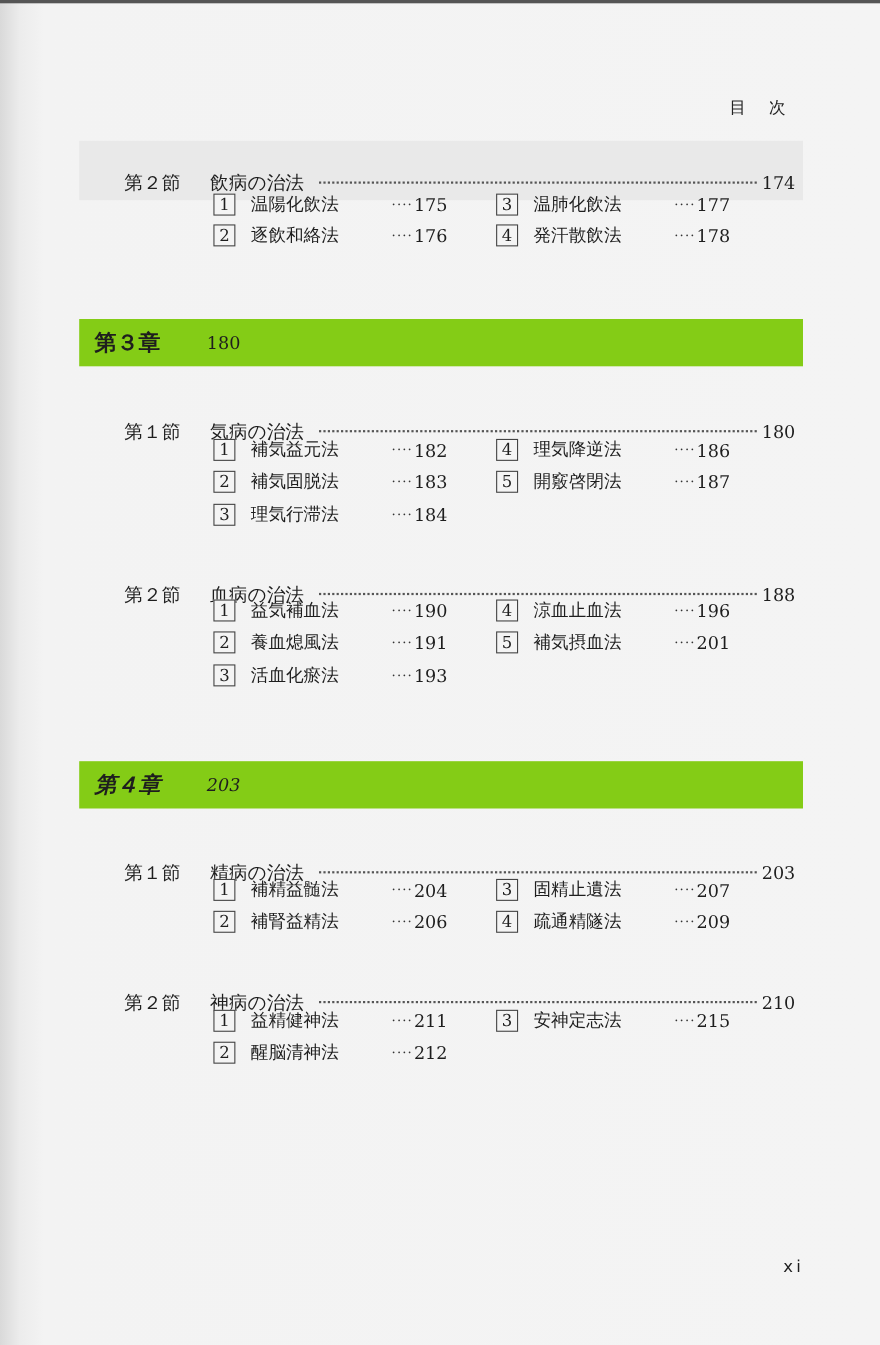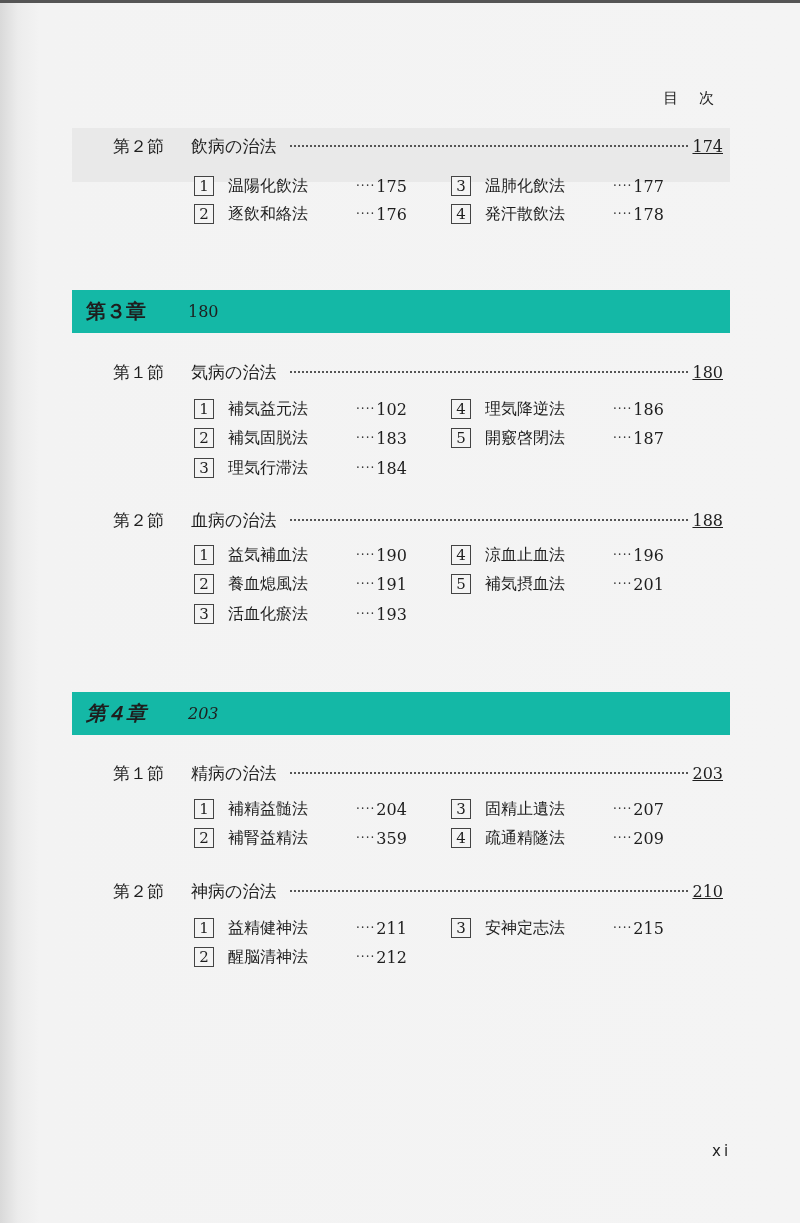--- a/index.html
+++ b/index.html
@@ -12,28 +12,28 @@
     .topline { position: absolute; left: 0; top: 0; width: 800px; height: 3px; background: #555; }
     .running-head {
       position: absolute; top: 89px; right: 78px;
       font-family: "DejaVu Sans", sans-serif; font-size: 15px; letter-spacing: 8px; color: #222;
     }
     .section {
       position: absolute; left: 113px; width: 610px; height: 26px;
       display: flex; align-items: baseline; font-size: 17px;
     }
     .section .num { width: 78px; font-family: Liberation Sans, sans-serif; white-space: nowrap; }
-    .section .title { font-family: "DejaVu Sans", sans-serif; white-space: nowrap; }
+    .section .title { font-family: "DejaVu Sans", sans-serif; white-space: nowrap; margin-top: 20px; }
     .section .leader {
       flex: 1; margin: 0 4px 0 14px; border-bottom: 2px dotted #555; height: 1px; transform: translateY(-5px);
     }
-    .section .page { font-size: 16px; text-decoration: underline; }
+    .section .page { font-size: 16px; }
     .chapter {
       position: absolute; left: 72px; width: 658px; height: 43px;
-      background: #14b8a6; display: flex; align-items: center; padding: 0 10px 0 14px; box-sizing: border-box;
+      background: #84cc16; display: flex; align-items: center; padding: 0 10px 0 14px; box-sizing: border-box;
     }
     .chapter .cnum { font-size: 20px; font-weight: bold; width: 102px; white-space: nowrap; }
     .chapter .ctitle { font-size: 20px; font-weight: bold; flex: 1; white-space: nowrap; }
     .chapter .cpage { font-size: 16px; }
     .item {
       position: absolute; height: 24px; display: flex; align-items: center; font-size: 16px;
     }
     .item .box {
       width: 20px; height: 20px; border: 1px solid #444; box-sizing: border-box;
       display: flex; align-items: center; justify-content: center;
@@ -96,21 +96,21 @@
 <div class="section" style="top:361px;">
   <span class="num">第１節</span>
   <span class="title">気病の治法</span>
   <span class="leader"></span>
   <span class="page">180</span>
 </div>
 <div class="item" style="left:194px;top:397px;">
   <span class="box">1</span>
   <span class="label">補気益元法</span>
   <span class="dots">····</span>
-  <span class="ipage">102</span>
+  <span class="ipage">182</span>
 </div>
 <div class="item" style="left:194px;top:426px;">
   <span class="box">2</span>
   <span class="label">補気固脱法</span>
   <span class="dots">····</span>
   <span class="ipage">183</span>
 </div>
 <div class="item" style="left:194px;top:456px;">
   <span class="box">3</span>
   <span class="label">理気行滞法</span>
@@ -181,21 +181,21 @@
 <div class="item" style="left:194px;top:797px;">
   <span class="box">1</span>
   <span class="label">補精益髄法</span>
   <span class="dots">····</span>
   <span class="ipage">204</span>
 </div>
 <div class="item" style="left:194px;top:826px;">
   <span class="box">2</span>
   <span class="label">補腎益精法</span>
   <span class="dots">····</span>
-  <span class="ipage">359</span>
+  <span class="ipage">206</span>
 </div>
 <div class="item" style="left:451px;top:797px;">
   <span class="box">3</span>
   <span class="label">固精止遺法</span>
   <span class="dots">····</span>
   <span class="ipage">207</span>
 </div>
 <div class="item" style="left:451px;top:826px;">
   <span class="box">4</span>
   <span class="label">疏通精隧法</span>

